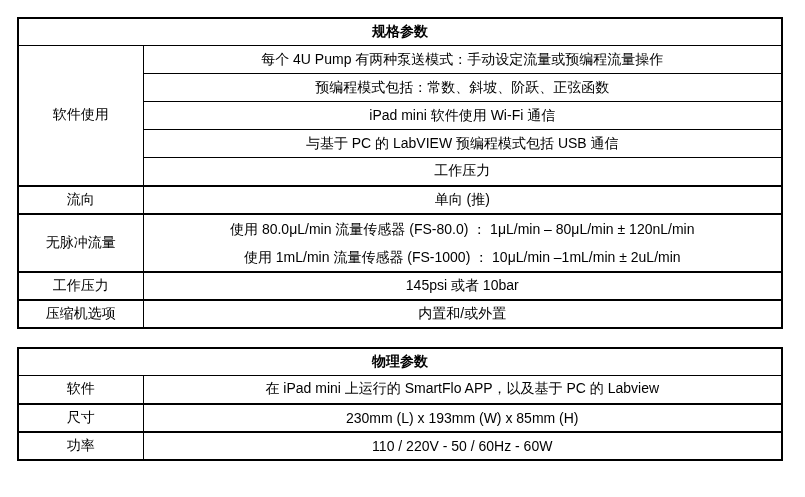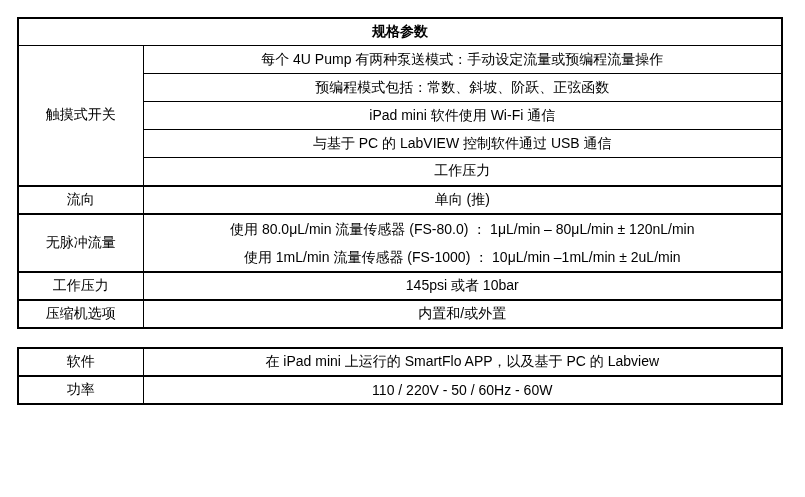--- a/index.html
+++ b/index.html
@@ -49,31 +49,31 @@
   <table class="spec" id="spec-table">
     <colgroup>
         <col class="label-col">
         <col>
       </colgroup>
     <tbody>
         <tr class="hdr">
       <td class="title-cell" colspan="2">规格参数</td>
     </tr>
     <tr class="r">
-      <td rowspan="5">触摸式开关</td>
+      <td rowspan="5">软件使用</td>
       <td>每个 4U Pump 有两种泵送模式：手动设定流量或预编程流量操作</td>
     </tr>
     <tr class="r">
       <td>预编程模式包括：常数、斜坡、阶跃、正弦函数</td>
     </tr>
     <tr class="r">
       <td>iPad mini 软件使用 Wi-Fi 通信</td>
     </tr>
     <tr class="r">
-      <td>与基于 PC 的 LabVIEW 控制软件通过 USB 通信</td>
+      <td>与基于 PC 的 LabVIEW 预编程模式包括 USB 通信</td>
     </tr>
     <tr class="r">
       <td>工作压力</td>
     </tr>
     <tr class="r major">
       <td>流向</td>
       <td>单向 (推)</td>
     </tr>
     <tr class="major">
       <td>无脉冲流量</td>
@@ -92,23 +92,30 @@
     </tr>
   </tbody>
     </table>
 
   <table class="spec" id="physical-table">
     <colgroup>
         <col class="label-col">
         <col>
       </colgroup>
     <tbody>
+        <tr class="hdr">
+      <td class="title-cell" colspan="2">物理参数</td>
+    </tr>
     <tr class="r">
       <td>软件</td>
       <td>在 iPad mini 上运行的 SmartFlo APP，以及基于 PC 的 Labview</td>
+    </tr>
+    <tr class="r major">
+      <td>尺寸</td>
+      <td>230mm (L) x 193mm (W) x 85mm (H)</td>
     </tr>
     <tr class="r major">
       <td>功率</td>
       <td>110 / 220V - 50 / 60Hz - 60W</td>
     </tr>
   </tbody>
     </table>
 
 </div>
 

